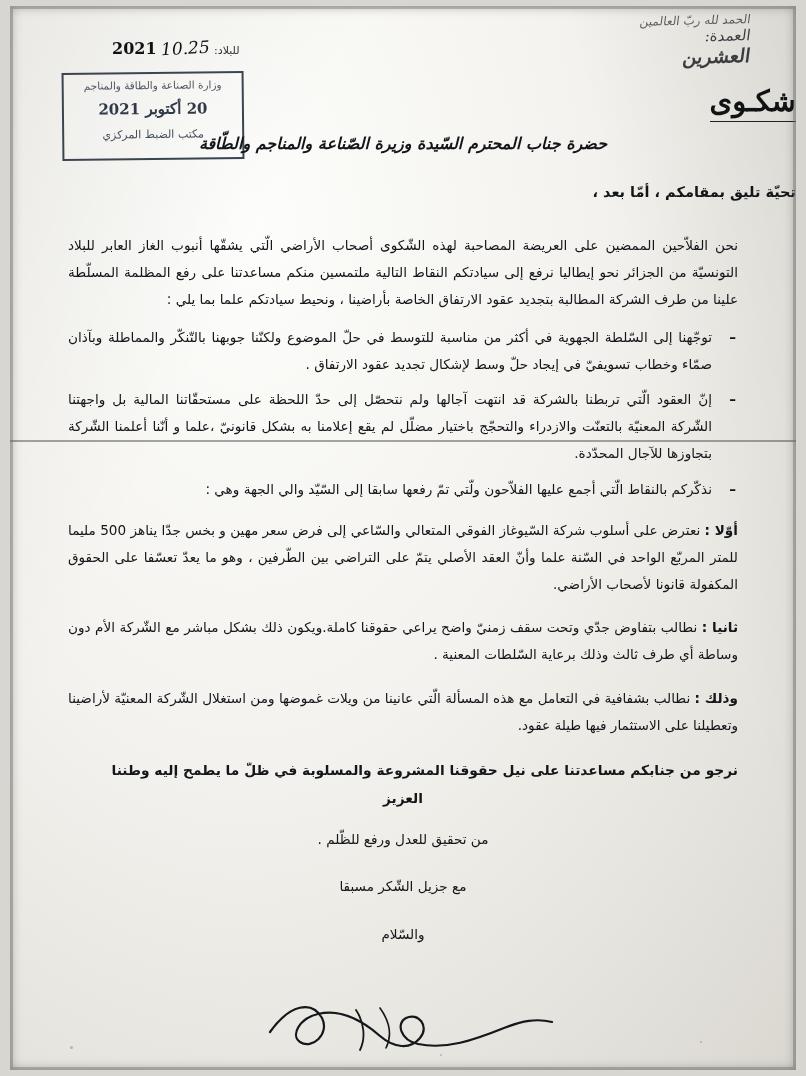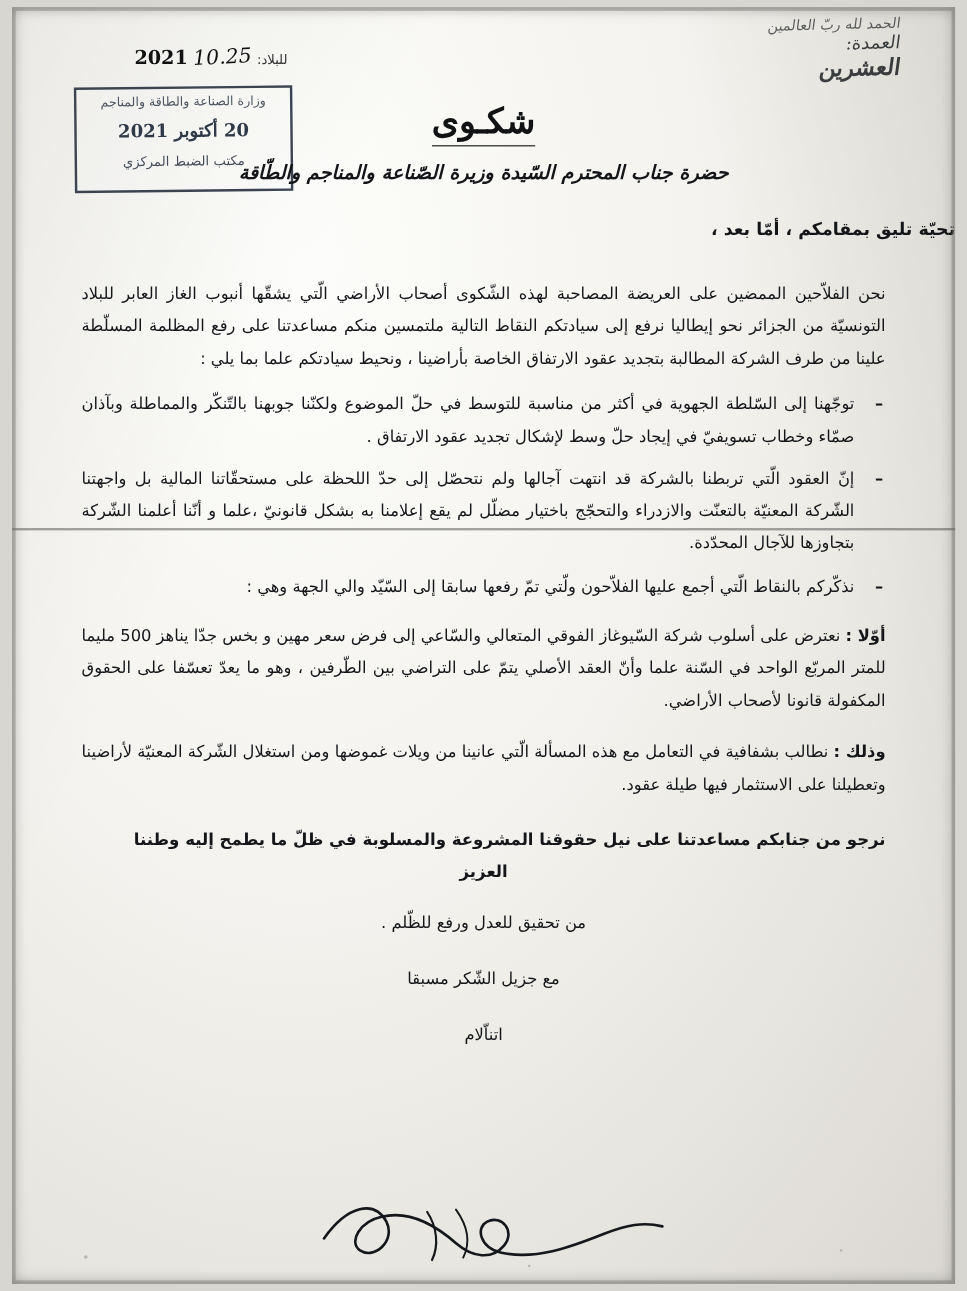--- a/index.html
+++ b/index.html
@@ -127,21 +127,20 @@
     font-size: 11px;
     margin-top: 10px;
     opacity: 0.9;
   }
 
   
   .title {
     position: absolute;
     top: 78px;
     left: 0; right: 0;
-    text-align: center;
     font-family: "DejaVu Serif", serif;
     font-size: 29px;
     font-weight: bold;
     letter-spacing: 1px;
     color: #101214;
   }
   .title .u {
     border-bottom: 1.5px solid #222;
     padding-bottom: 3px;
   }
@@ -280,30 +279,34 @@
           <span>نذكّركم بالنقاط الّتي أجمع عليها الفلاّحون ولّتي تمّ رفعها سابقا إلى السّيّد والي الجهة وهي :</span>
         </div>
       </div>
 
       <div class="numbered">
         <div class="num-item">
           <span class="lead">أوّلا :</span>
           <span>نعترض على أسلوب شركة السّيوغاز الفوقي المتعالي والسّاعي إلى فرض سعر مهين و بخس جدّا يناهز 500 مليما للمتر المربّع الواحد في السّنة علما وأنّ العقد الأصلي يتمّ على التراضي بين الطّرفين ، وهو ما يعدّ تعسّفا على الحقوق المكفولة قانونا لأصحاب الأراضي.</span>
         </div>
         <div class="num-item">
+          <span class="lead">ثانيا :</span>
+          <span>نطالب بتفاوض جدّي وتحت سقف زمنيّ واضح يراعي حقوقنا كاملة.ويكون ذلك بشكل مباشر مع الشّركة الأم دون وساطة أي طرف ثالث وذلك برعاية السّلطات المعنية .</span>
+        </div>
+        <div class="num-item">
           <span class="lead">وذلك :</span>
           <span>نطالب بشفافية في التعامل مع هذه المسألة الّتي عانينا من ويلات غموضها ومن استغلال الشّركة المعنيّة  لأراضينا وتعطيلنا على الاستثمار فيها طيلة عقود.</span>
         </div>
       </div>
 
       <div class="closing">
         <div class="c1 center">نرجو من جنابكم مساعدتنا على نيل حقوقنا المشروعة والمسلوبة في ظلّ ما يطمح إليه وطننا العزيز</div>
         <div class="c2 center">من تحقيق للعدل ورفع للظّلم .</div>
         <div class="c3 center">مع جزيل الشّكر مسبقا</div>
-        <div class="c4 center">اتناّلام</div>
+        <div class="c4 center">والسّلام</div>
       </div>
     </div>
 
     <div class="fold"></div>
 
     <div class="signature">
       <svg width="300" height="70" viewBox="0 0 300 70" aria-hidden="true">
         <path d="M10 40 C 30 12, 52 8, 62 26 C 70 42, 52 58, 40 50 C 30 43, 40 26, 58 22 C 82 16, 104 30, 120 44 C 134 56, 150 58, 160 46 C 170 34, 158 20, 146 26 C 136 31, 140 48, 158 52 C 186 58, 214 48, 244 36 C 262 29, 276 26, 292 30" fill="none" stroke="#14171b" stroke-width="2.2" stroke-linecap="round"></path>
         <path d="M96 18 C 104 30, 106 46, 100 58" fill="none" stroke="#14171b" stroke-width="1.8" stroke-linecap="round"></path>
         <path d="M120 16 C 130 30, 132 44, 126 56" fill="none" stroke="#14171b" stroke-width="1.6" stroke-linecap="round"></path>

